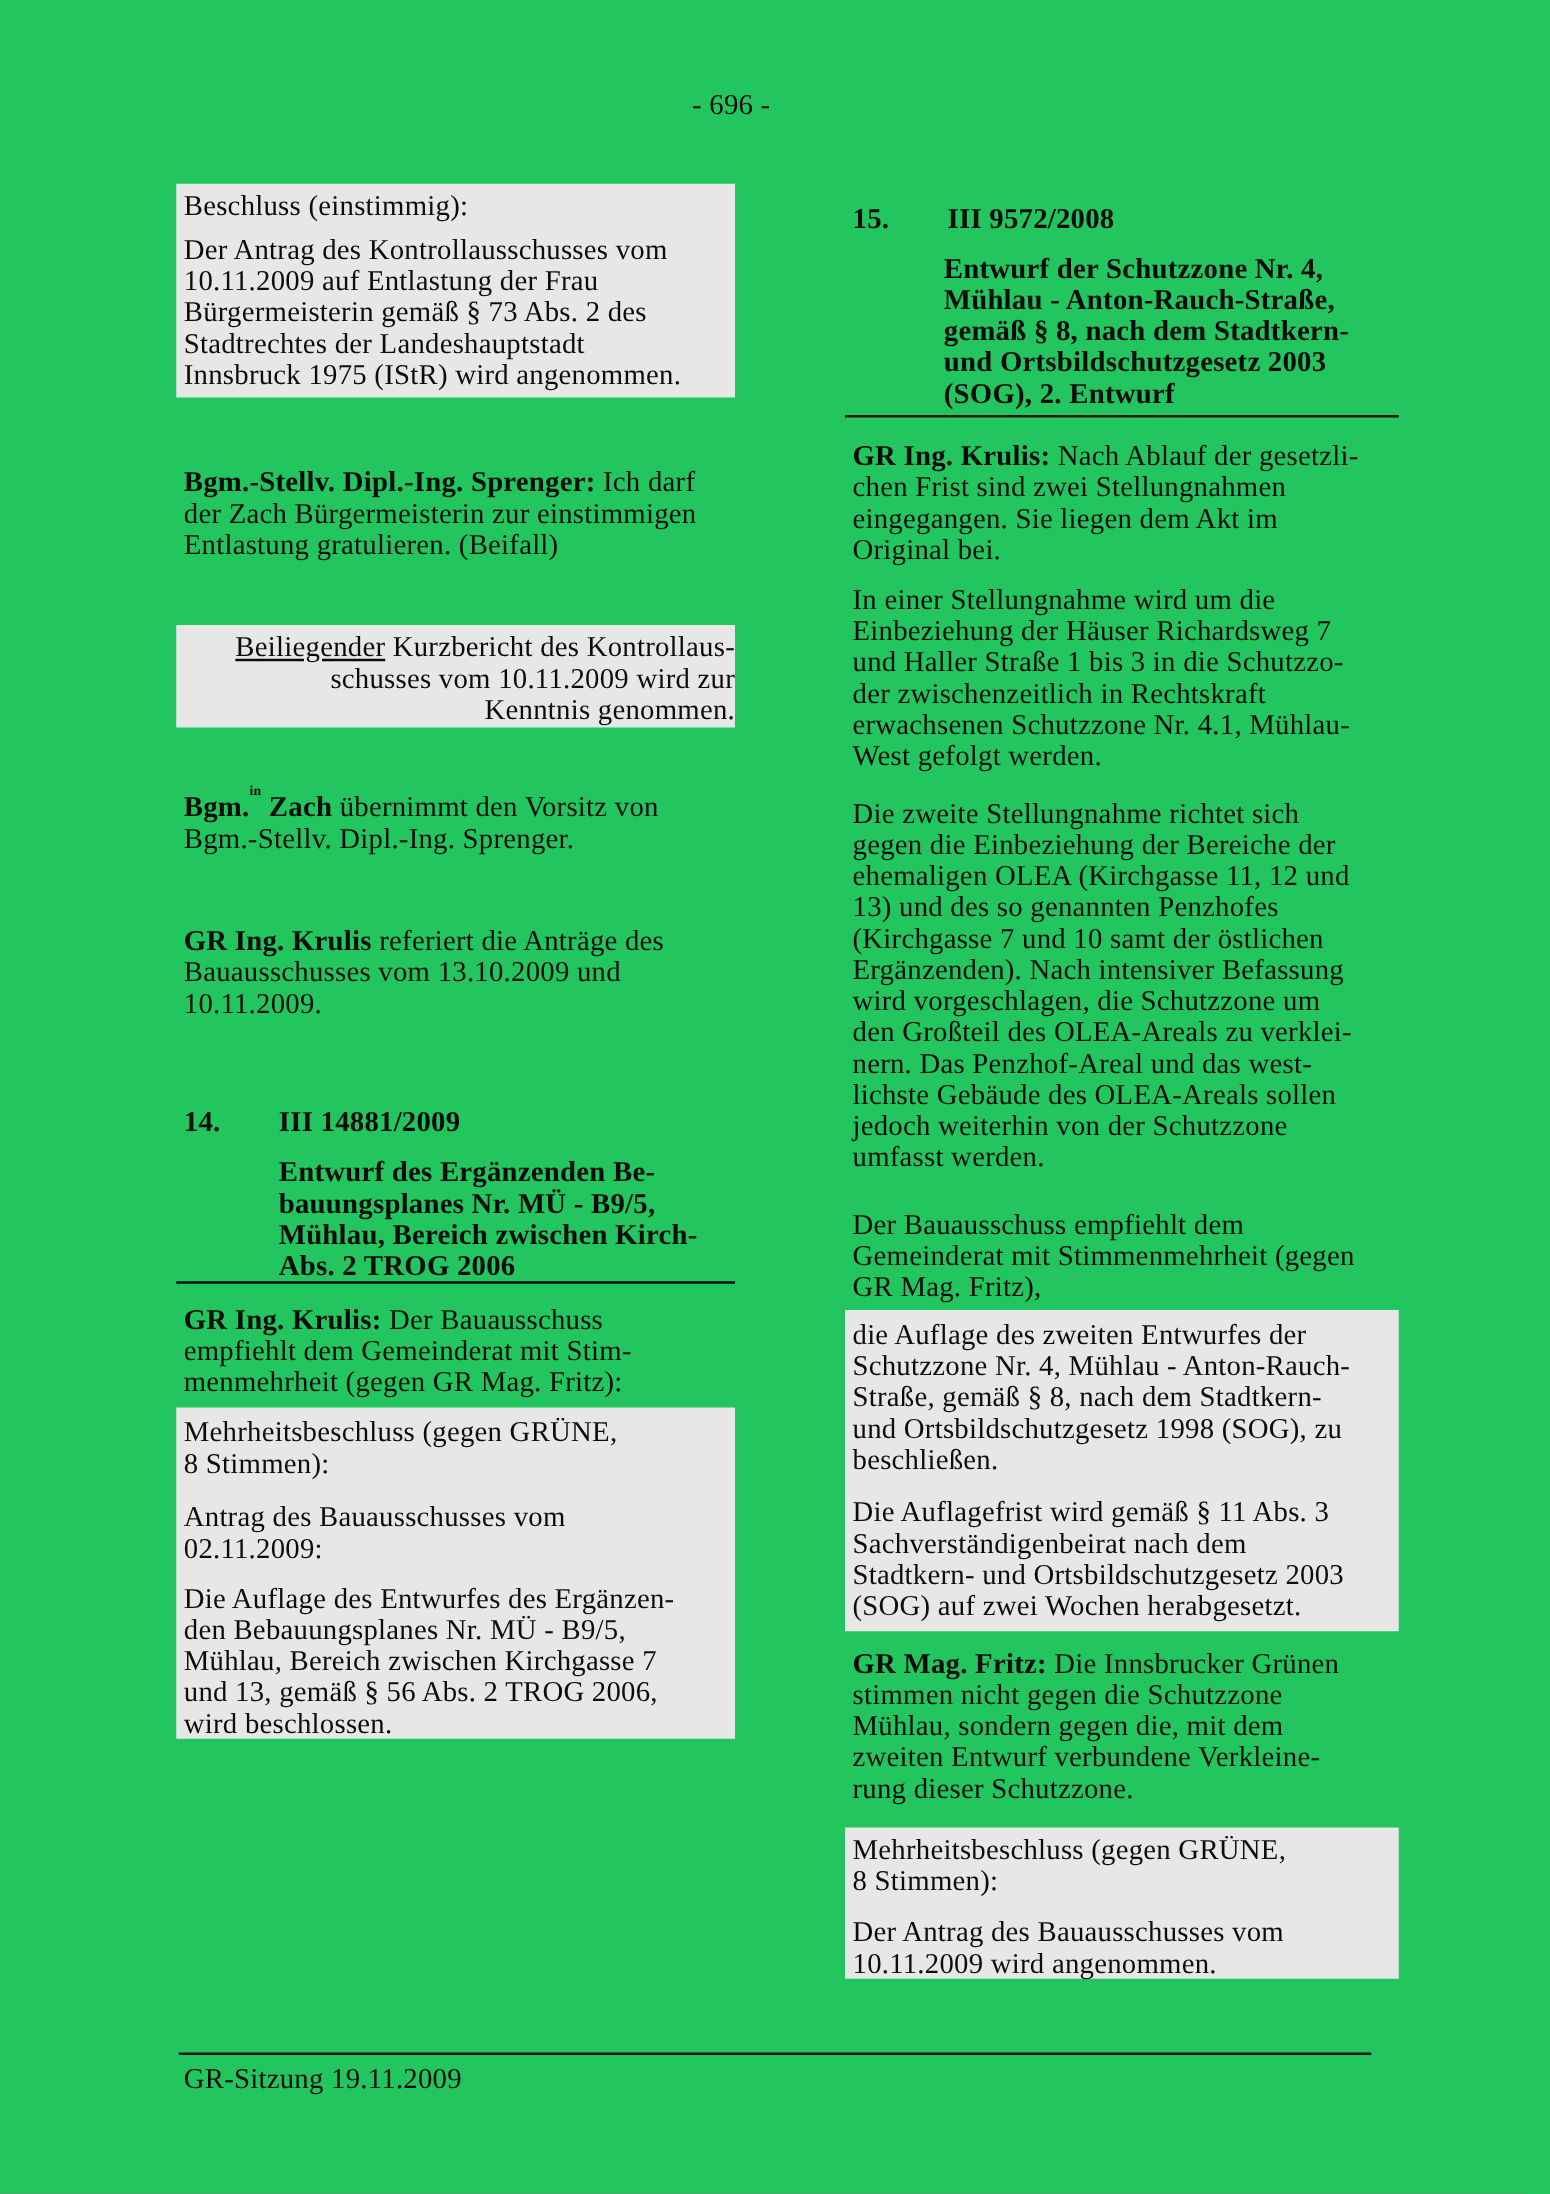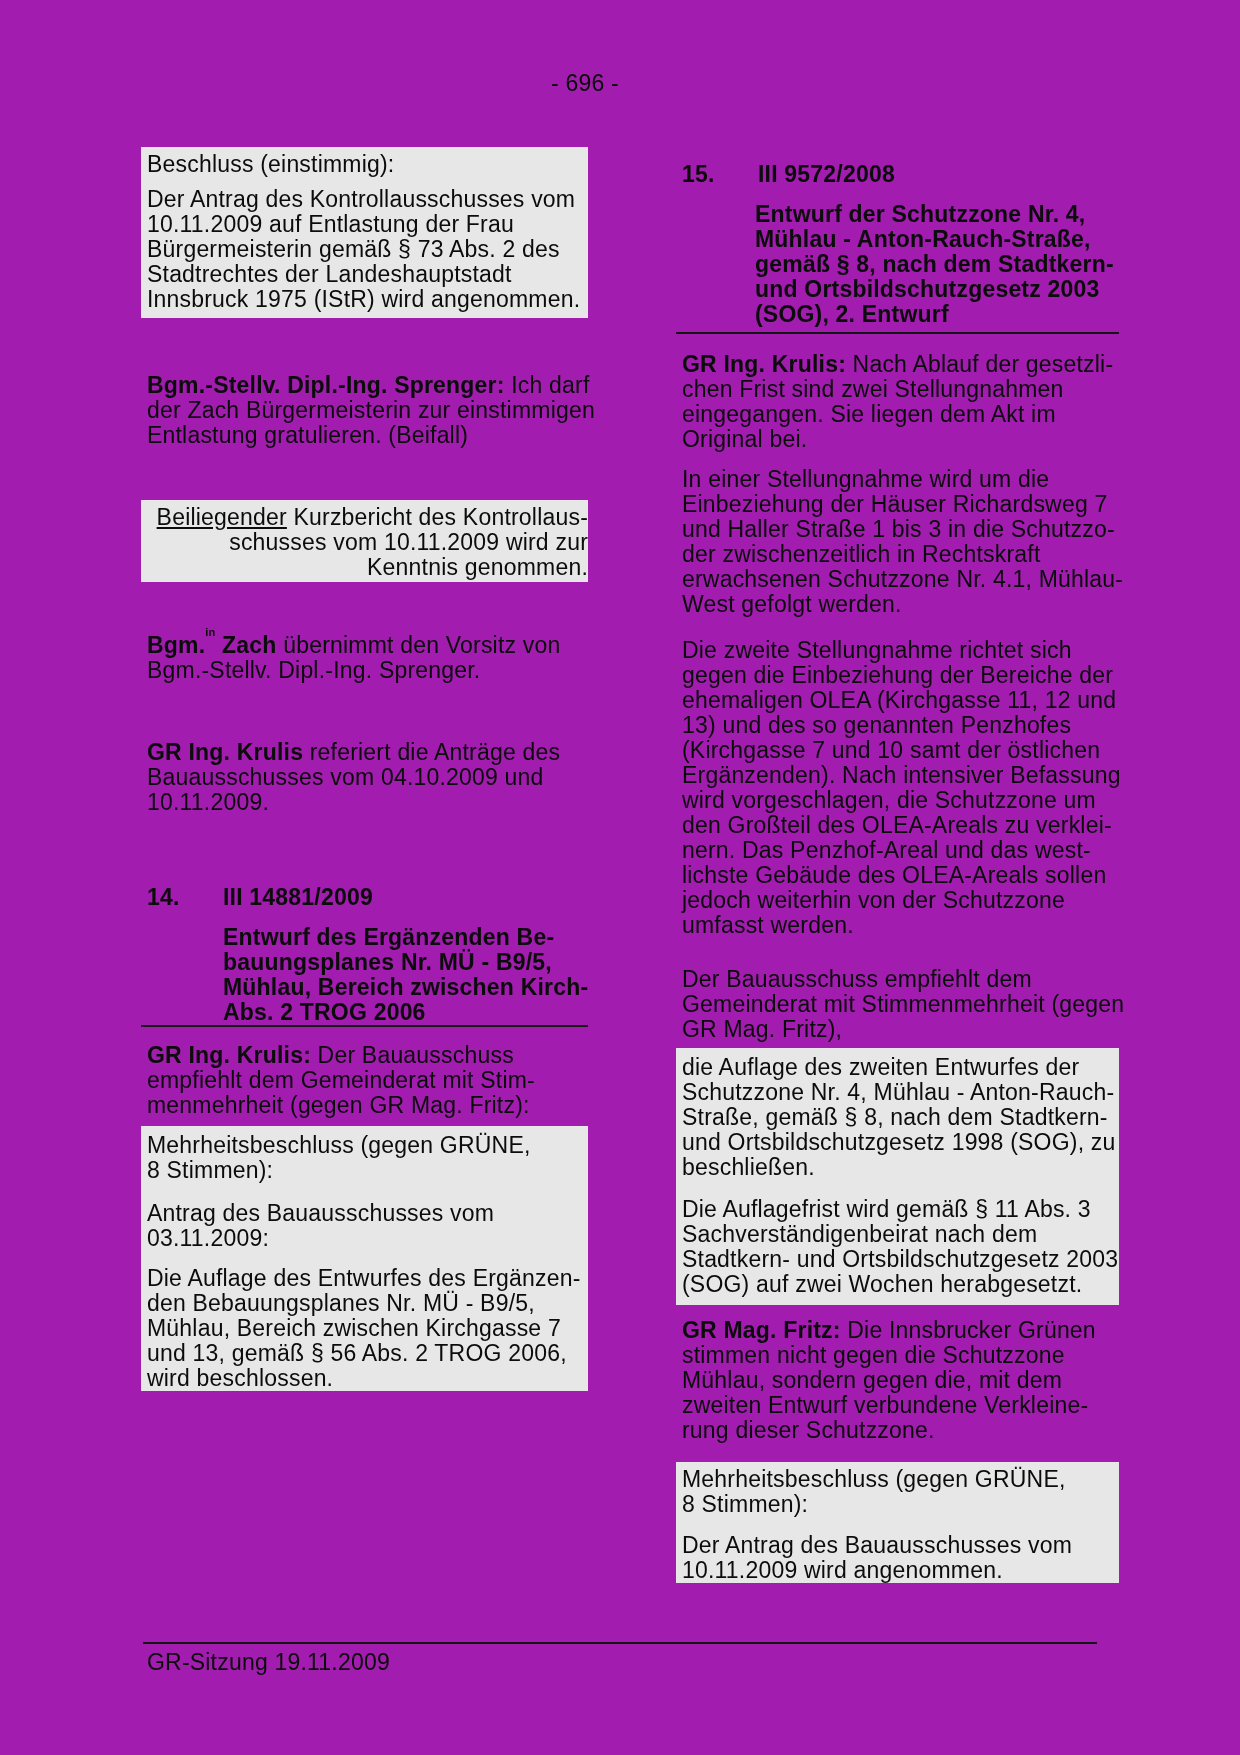--- a/index.html
+++ b/index.html
@@ -1,20 +1,20 @@
 <!DOCTYPE html>
 <html><head>
 <meta charset="utf-8">
 <style>
   html,body{margin:0;padding:0;background:#888;}
   .page{
     position:relative;
     width:1240px;height:1755px;
-    background:#a21caf;
-    font-family:Liberation Sans, sans-serif;
+    background:#22c55e;
+    font-family:Liberation Serif, serif;
     font-size:23px;
     color:#0c0c0c;
     letter-spacing:0.2px;
     overflow:hidden;
   }
   .col{position:absolute;}
   .col-left{left:141px;top:147px;width:447px;}
   .col-right{left:676px;top:162px;width:443px;}
   .tl{line-height:25px;height:25px;white-space:nowrap;}
   .txt{padding-left:6px;}
@@ -94,21 +94,21 @@
           <div class="tl">Bgm.-Stellv. Dipl.-Ing. Sprenger.</div>
         </div>
     </div>
 
     <div class="txt mt57">
       <div class="tl">
         <b>GR Ing. Krulis</b>
         <span>referiert die Anträge des</span>
       </div>
       <div>
-          <div class="tl">Bauausschusses vom 04.10.2009 und</div>
+          <div class="tl">Bauausschusses vom 13.10.2009 und</div>
           <div class="tl">10.11.2009.</div>
         </div>
     </div>
 
     <div class="item-row mt70">
       <span class="item-no">14.</span><span class="item-ref">III 14881/2009</span>
     </div>
     <div class="item-title mt15">
         <div class="tl">Entwurf des Ergänzenden Be-</div>
         <div class="tl">bauungsplanes Nr. MÜ - B9/5,</div>
@@ -128,21 +128,21 @@
         </div>
     </div>
 
     <div class="graybox box3 mt8">
       <div class="para">
           <div class="tl">Mehrheitsbeschluss (gegen GRÜNE,</div>
           <div class="tl">8 Stimmen):</div>
         </div>
       <div class="para mt18">
           <div class="tl">Antrag des Bauausschusses vom</div>
-          <div class="tl">03.11.2009:</div>
+          <div class="tl">02.11.2009:</div>
         </div>
       <div class="para mt15">
           <div class="tl">Die Auflage des Entwurfes des Ergänzen-</div>
           <div class="tl">den Bebauungsplanes Nr. MÜ - B9/5,</div>
           <div class="tl">Mühlau, Bereich zwischen Kirchgasse 7</div>
           <div class="tl">und 13, gemäß § 56 Abs. 2 TROG 2006,</div>
           <div class="tl">wird beschlossen.</div>
         </div>
     </div>
 

